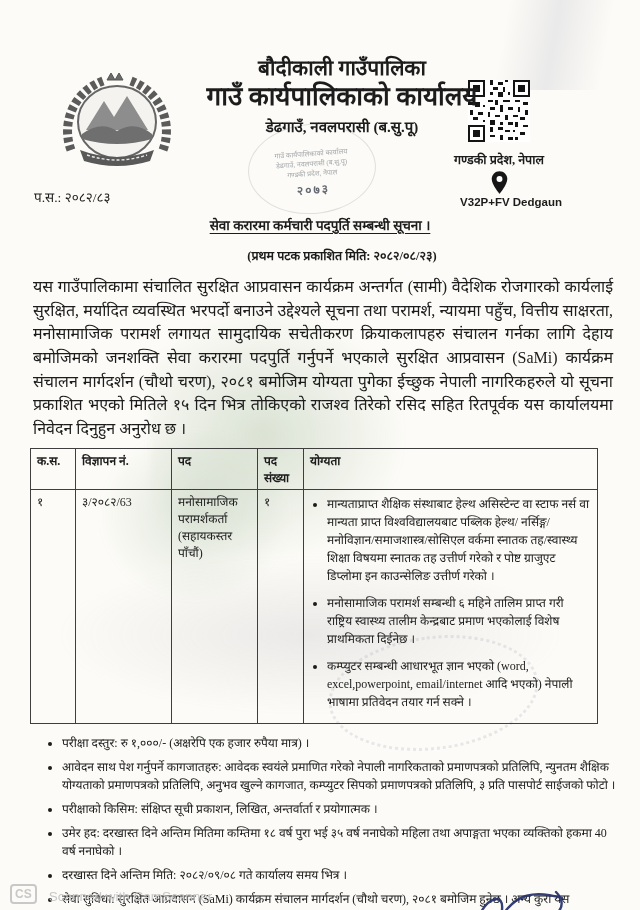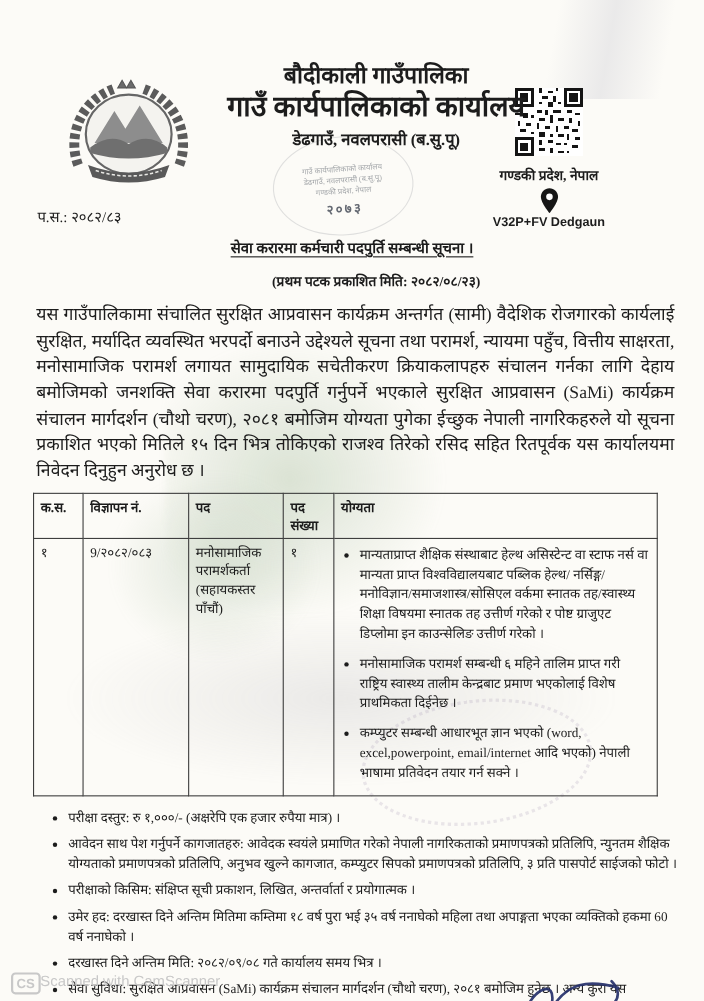--- a/index.html
+++ b/index.html
@@ -29,21 +29,21 @@
   .t3{font-size:15px;font-weight:700;margin-top:2px;}
   .hstamp{position:absolute;left:248px;top:124px;width:128px;height:90px;text-align:center;
     transform:rotate(-4deg);border-radius:50%;border:1px solid rgba(110,115,125,.20);
     padding-top:24px;box-sizing:border-box;z-index:1;}
   .sline{font-size:7px;color:rgba(88,94,104,.55);line-height:1.45;white-space:nowrap;}
   .syear{font-size:12px;color:rgba(66,72,84,.82);margin-top:2px;letter-spacing:2px;font-weight:700;}
   .qrblock{position:absolute;left:436px;top:80px;width:126px;text-align:center;}
   .qrblock svg.qr{width:62px;height:62px;display:block;margin:0 auto;}
   .province{font-size:12.5px;font-weight:700;margin-top:9px;white-space:nowrap;}
   .pin{display:block;margin:3px auto 0;}
-  .pluscode{font-size:11.5px;font-weight:700;margin-top:2px;font-family:"Liberation Sans",sans-serif;}
+  .pluscode{font-size:11.5px;font-weight:700;margin-top:2px;font-family:"Liberation Sans",sans-serif;text-align:right;}
   .refno{position:absolute;left:34px;top:188px;font-size:13.5px;font-weight:400;}
 
   
   .notice-title{text-align:center;font-size:13.5px;font-weight:700;text-decoration:underline;text-underline-offset:3px;font-family:Liberation Serif, serif;}
   .pubdate{text-align:center;font-size:12.5px;font-weight:700;margin-top:13px;padding-left:44px;}
   .bodypar{margin:11px 27px 0 33px;font-size:16px;line-height:1.48;text-align:justify;}
 
   
   table.vtable{border-collapse:collapse;margin:7px 0 0 30px;width:568px;table-layout:fixed;}
   .vtable th,.vtable td{border:1px solid #3e3e3e;padding:3px 6px;font-size:12px;vertical-align:top;text-align:left;}
@@ -52,21 +52,21 @@
   ul.quals li{margin-bottom:9px;line-height:1.5;}
 
   
   ul.conds{margin:10px 22px 0 48px;padding-left:14px;}
   ul.conds li{font-size:12px;line-height:1.5;margin-bottom:6px;}
 
   
   .sigblock{position:relative;height:50px;margin:0 52px 0 0;}
   .signature{position:absolute;right:10px;top:-50px;width:120px;height:80px;}
   .sigtitle{position:absolute;right:0;bottom:2px;font-size:12.5px;font-weight:700;}
-  .camscan{position:absolute;left:10px;bottom:6px;display:flex;align-items:flex-start;gap:0;
+  .camscan{position:absolute;left:10px;bottom:6px;display:flex;align-items:flex-end;gap:12px;
     color:#c8c8c8;font-family:"Liberation Sans",sans-serif;font-size:13.5px;z-index:2;}
   .csbox{border:2px solid #c8c8c8;border-radius:4px;padding:0 3px;font-weight:700;font-size:12px;line-height:16px;}
 </style>
 </head>
 <body>
 
 <div class="page">
 
   <div class="wm wm-top"></div>
   <div class="wm wm-green1"></div>
@@ -137,39 +137,39 @@
           <th>क.स.</th>
           <th>विज्ञापन नं.</th>
           <th>पद</th>
           <th>पद संख्या</th>
           <th>योग्यता</th>
         </tr>
       </thead>
       <tbody>
         <tr>
           <td>१</td>
-          <td>9/२०८२/०८३</td>
+          <td>३/२०८२/63</td>
           <td>मनोसामाजिक परामर्शकर्ता (सहायकस्तर पाँचौं)</td>
           <td>१</td>
           <td>
             <ul class="quals">
               <li>मान्यताप्राप्त शैक्षिक संस्थाबाट हेल्थ असिस्टेन्ट वा स्टाफ नर्स वा मान्यता प्राप्त विश्वविद्यालयबाट पब्लिक हेल्थ/ नर्सिङ्ग/मनोविज्ञान/समाजशास्त्र/सोसिएल वर्कमा स्नातक तह/स्वास्थ्य शिक्षा विषयमा स्नातक तह उत्तीर्ण गरेको र पोष्ट ग्राजुएट डिप्लोमा इन काउन्सेलिङ उत्तीर्ण गरेको ।</li>
               <li>मनोसामाजिक परामर्श सम्बन्धी ६ महिने तालिम प्राप्त गरी राष्ट्रिय स्वास्थ्य तालीम केन्द्रबाट प्रमाण भएकोलाई विशेष प्राथमिकता दिईनेछ ।</li>
               <li>कम्प्युटर सम्बन्धी आधारभूत ज्ञान भएको (word, excel,powerpoint, email/internet आदि भएको) नेपाली भाषामा प्रतिवेदन तयार गर्न सक्ने ।</li>
             </ul>
           </td>
         </tr>
       </tbody>
     </table>
 
     <ul class="conds">
       <li>परीक्षा दस्तुर: रु १,०००/- (अक्षरेपि एक हजार रुपैया मात्र) ।</li>
       <li>आवेदन साथ पेश गर्नुपर्ने कागजातहरु: आवेदक स्वयंले प्रमाणित गरेको नेपाली नागरिकताको प्रमाणपत्रको प्रतिलिपि, न्युनतम शैक्षिक योग्यताको प्रमाणपत्रको प्रतिलिपि, अनुभव खुल्ने कागजात, कम्प्युटर सिपको प्रमाणपत्रको प्रतिलिपि, ३ प्रति पासपोर्ट साईजको फोटो ।</li>
       <li>परीक्षाको किसिम: संक्षिप्त सूची प्रकाशन, लिखित, अन्तर्वार्ता र प्रयोगात्मक ।</li>
-      <li>उमेर हद: दरखास्त दिने अन्तिम मितिमा कम्तिमा १८ वर्ष पुरा भई ३५ वर्ष ननाघेको महिला तथा अपाङ्गता भएका व्यक्तिको हकमा 60 वर्ष ननाघेको ।</li>
+      <li>उमेर हद: दरखास्त दिने अन्तिम मितिमा कम्तिमा १८ वर्ष पुरा भई ३५ वर्ष ननाघेको महिला तथा अपाङ्गता भएका व्यक्तिको हकमा 40 वर्ष ननाघेको ।</li>
       <li>दरखास्त दिने अन्तिम मिति: २०८२/०९/०८ गते कार्यालय समय भित्र ।</li>
       <li>सेवा सुविधा: सुरक्षित आप्रवासन (SaMi) कार्यक्रम संचालन मार्गदर्शन (चौथो चरण), २०८१ बमोजिम हुनेछ । अन्य कुरा यस कार्यालयको निर्णय बमोजिम हुनेछ ।</li>
     </ul>
 
     <div class="sigblock">
       <svg class="signature" viewBox="0 0 120 80">
         <g fill="none" stroke="#25306b" stroke-width="2.4" stroke-linecap="round" opacity=".92">
           <path d="M38 64 C20 70 12 50 22 32 C30 16 46 10 44 28 C42 44 34 58 26 56"></path>
           <path d="M44 34 C58 12 76 8 104 16"></path>
           <path d="M98 10 C104 16 106 24 100 30"></path>

